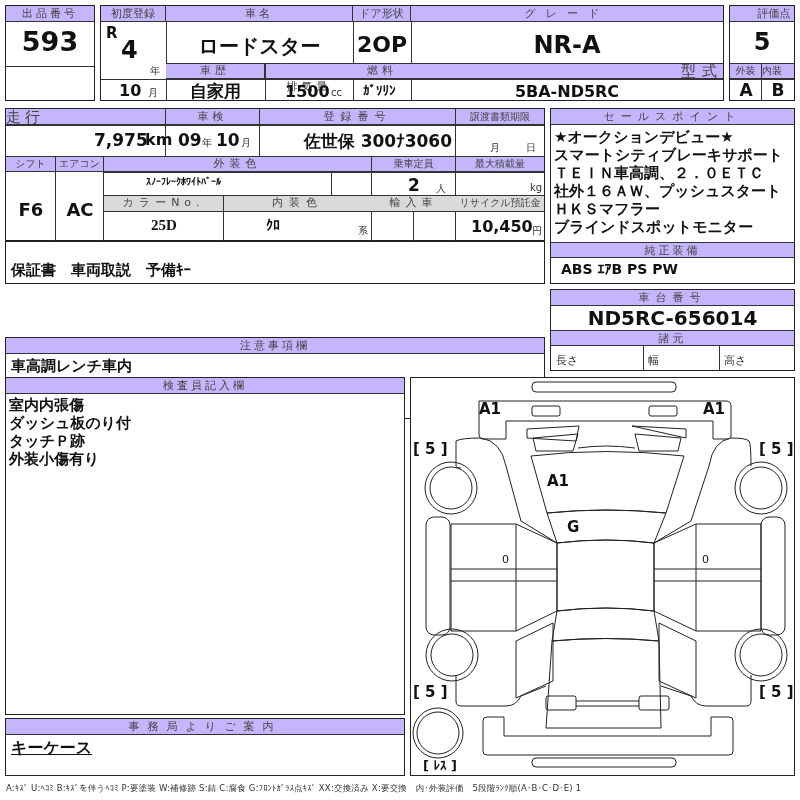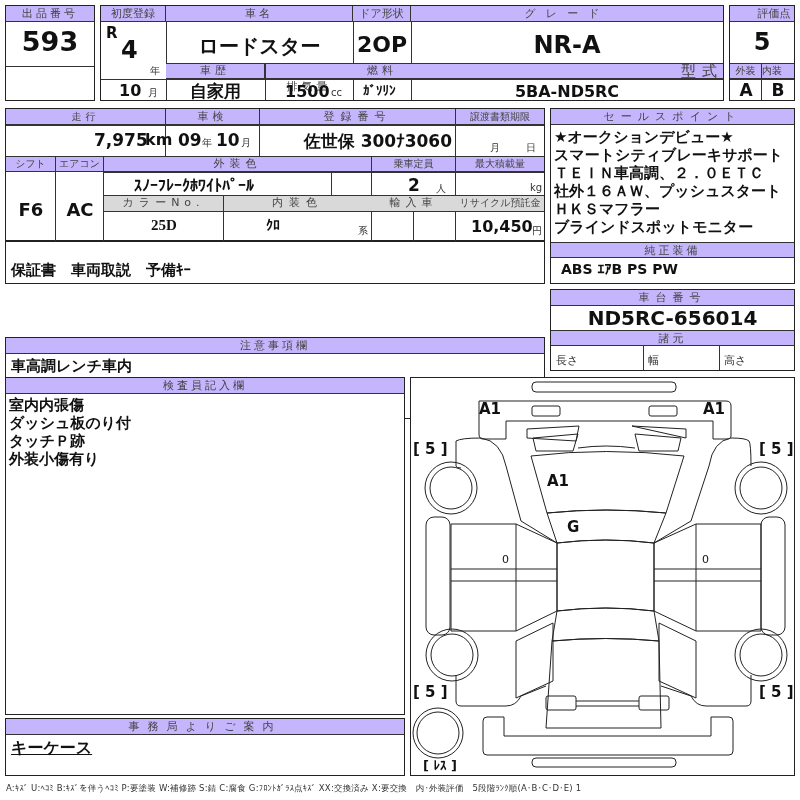--- a/index.html
+++ b/index.html
@@ -68,21 +68,21 @@
   <div class="abs" style="left:0;top:57px;width:32px;font-size:10px;text-align:center;line-height:16px;color:#444;border-right:1px solid #333;height:37px;">外装</div>
   <div class="abs" style="left:32px;top:57px;width:32px;font-size:10px;line-height:16px;color:#444;">内装</div>
   <div class="abs" style="left:0;top:73px;width:64px;border-top:1px solid #333;"></div>
   <div class="val" style="left:0;width:32px;top:74px;text-align:center;font-size:17px;">A</div>
   <div class="val" style="left:32px;width:32px;top:74px;text-align:center;font-size:17px;">B</div>
 </div>
 
 <div class="box" style="left:5px;top:108px;width:540px;height:133px;">
 
   <div class="hdr abs" style="left:0;top:0;width:538px;height:16px;"></div>
-  <div class="abs" style="left:0;top:0;width:160px;text-align:center;font-size:10px;line-height:16px;color:#444;letter-spacing:4px;border-right:1px solid #333;height:47px;">走行</div>
+  <div class="abs" style="left:0;top:0;width:160px;text-align:left;font-size:15px;line-height:16px;color:#444;letter-spacing:4px;border-right:1px solid #333;height:47px;">走行</div>
   <div class="abs" style="left:160px;top:0;width:94px;text-align:center;font-size:11px;line-height:16px;color:#444;letter-spacing:4px;border-right:1px solid #333;height:47px;">車検</div>
   <div class="abs" style="left:254px;top:0;width:196px;text-align:center;font-size:11px;line-height:16px;color:#444;letter-spacing:6px;border-right:1px solid #333;height:47px;">登録番号</div>
   <div class="abs" style="left:450px;top:0;width:88px;text-align:center;font-size:10px;line-height:16px;color:#444;">譲渡書類期限</div>
   <div class="abs" style="left:0;top:16px;width:538px;border-top:1px solid #333;"></div>
 
   <div class="val" style="left:88px;top:21px;font-size:17px;">7,975</div>
   <div class="val" style="left:139px;top:21px;font-size:16px;">km</div>
 
   <div class="val" style="left:172px;top:21px;font-size:17px;">09</div>
   <div class="val sm" style="left:196px;top:27px;">年</div>
@@ -98,21 +98,21 @@
   <div class="abs" style="left:0;top:47px;width:50px;text-align:center;font-size:10px;line-height:16px;color:#444;border-right:1px solid #333;height:85px;">シフト</div>
   <div class="abs" style="left:50px;top:47px;width:48px;text-align:center;font-size:10px;line-height:16px;color:#444;border-right:1px solid #333;height:85px;">エアコン</div>
   <div class="abs" style="left:98px;top:47px;width:267px;text-align:center;font-size:11px;line-height:16px;color:#444;letter-spacing:5px;">外装色</div>
   <div class="abs" style="left:365px;top:47px;width:85px;text-align:center;font-size:10px;line-height:16px;color:#444;border-left:1px solid #333;border-right:1px solid #333;height:85px;">乗車定員</div>
   <div class="abs" style="left:450px;top:47px;width:88px;text-align:center;font-size:10px;line-height:16px;color:#444;">最大積載量</div>
   <div class="abs" style="left:98px;top:63px;width:440px;border-top:1px solid #333;"></div>
 
   <div class="val" style="left:0;width:50px;top:90px;text-align:center;font-size:18px;">F6</div>
   <div class="val" style="left:50px;width:48px;top:90px;text-align:center;font-size:18px;">AC</div>
 
-  <div class="val" style="left:128px;top:67px;font-size:16px;">ｽﾉｰﾌﾚｰｸﾎﾜｲﾄﾊﾟｰﾙ</div>
+  <div class="val" style="left:140px;top:67px;font-size:10px;">ｽﾉｰﾌﾚｰｸﾎﾜｲﾄﾊﾟｰﾙ</div>
   <div class="abs" style="left:325px;top:63px;height:23px;border-left:1px solid #333;"></div>
 
   <div class="val" style="left:402px;top:66px;font-size:17px;">2</div>
   <div class="val sm" style="left:430px;top:73px;">人</div>
   <div class="val sm" style="left:524px;top:73px;">kg</div>
 
   <div class="abs" style="left:98px;top:86px;width:440px;height:16px;background:#d9d9d9;border-top:1px solid #333;"></div>
   <div class="abs" style="left:98px;top:86px;width:120px;text-align:center;font-size:11px;line-height:16px;color:#444;letter-spacing:5px;border-right:1px solid #333;height:46px;">カラーNo.</div>
   <div class="abs" style="left:218px;top:86px;width:147px;text-align:center;font-size:11px;line-height:16px;color:#444;letter-spacing:6px;">内装色</div>
   <div class="abs" style="left:365px;top:86px;width:85px;text-align:center;font-size:11px;line-height:16px;color:#444;letter-spacing:5px;">輸入車</div>

